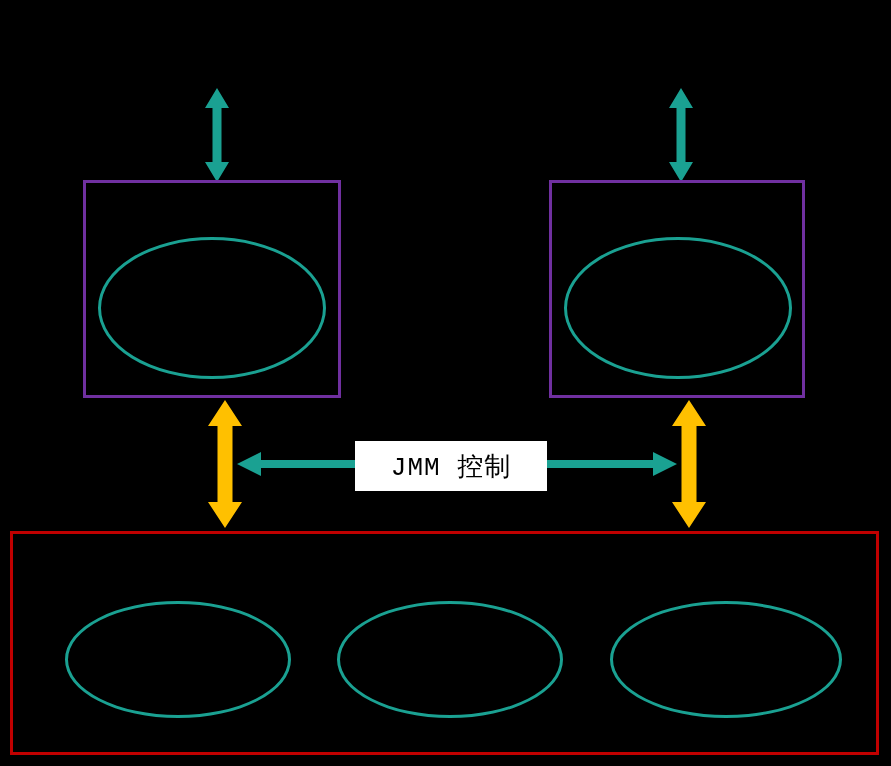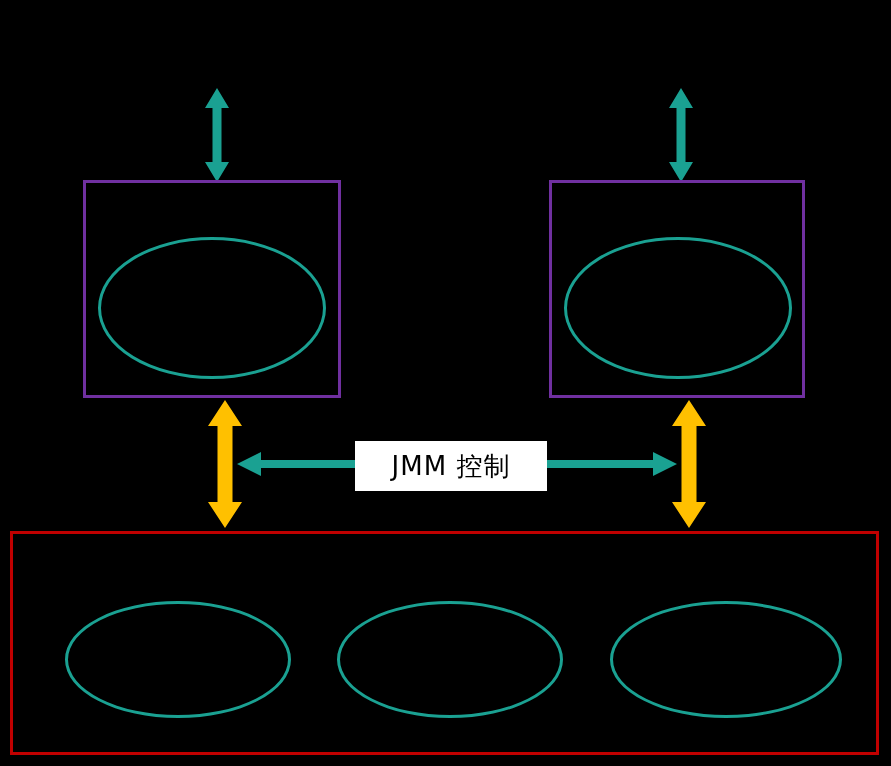--- a/index.html
+++ b/index.html
@@ -58,20 +58,21 @@
     background: var(--label_bg, #ffffff);
     display: flex;
     align-items: center;
     justify-content: center;
   }
   .label-box span {
     color: var(--label_text, #000000);
     font-size: 26px;
     letter-spacing: 1px;
     white-space: nowrap;
+    font-family: Liberation Mono, monospace;
   }
 </style>
 </head>
 <body>
 
 <div class="canvas">
 
   <svg class="arrow arrow-teal arrow-top-left" viewBox="0 0 30 94" preserveAspectRatio="none">
     <path fill="currentColor" d="M15 0 L27 20 L19.5 20 L19.5 74 L27 74 L15 94 L3 74 L10.5 74 L10.5 20 L3 20 Z"></path>
   </svg>

